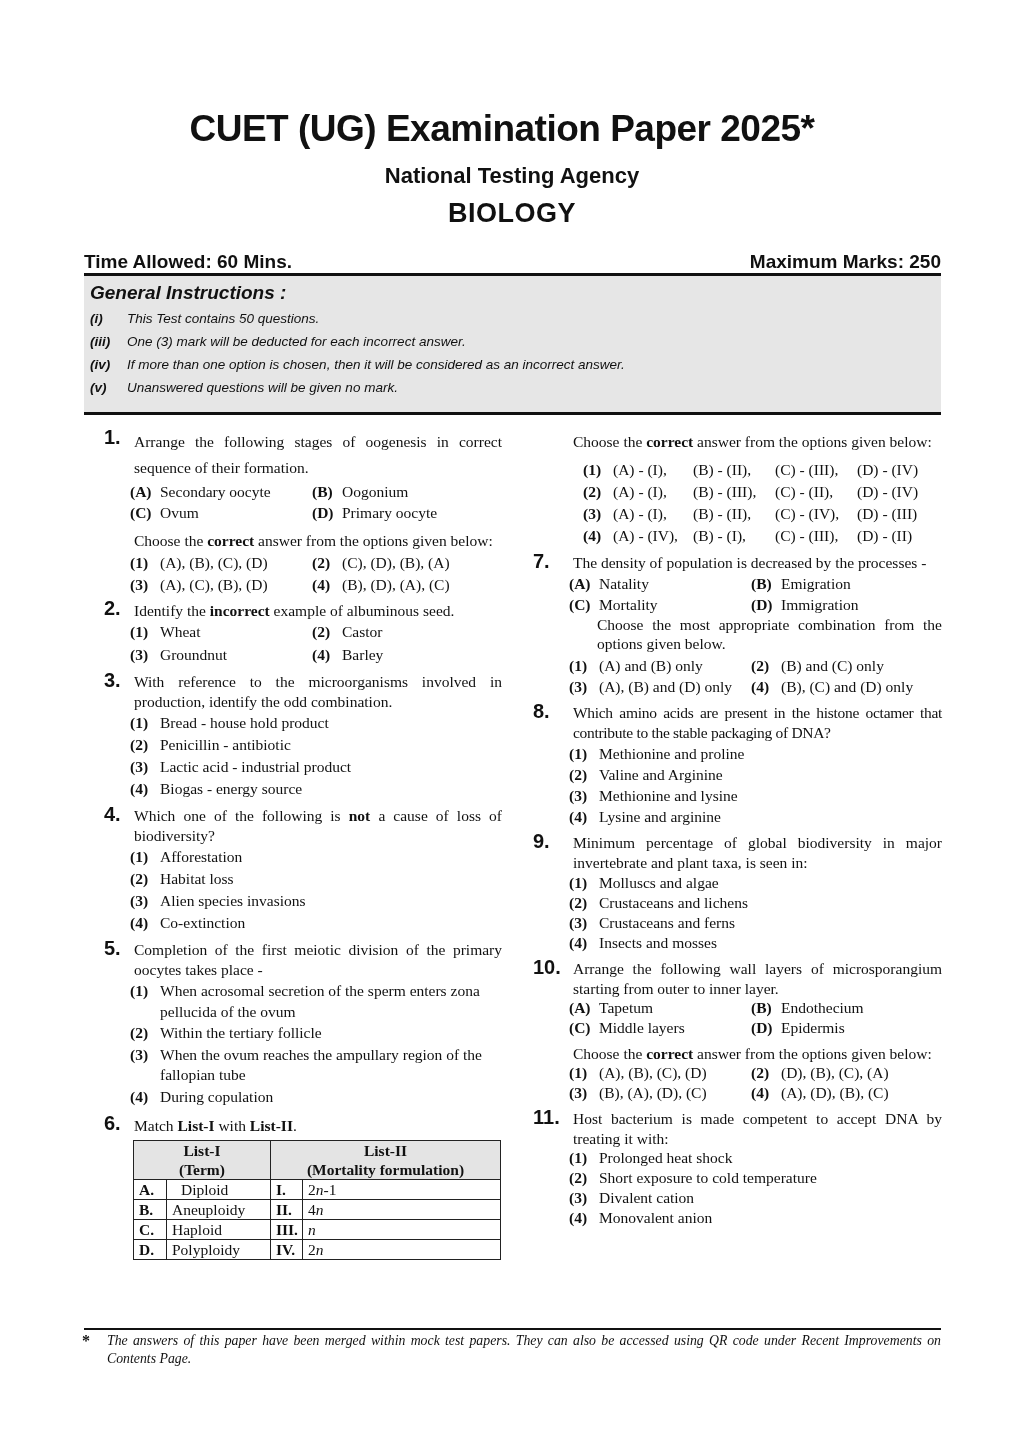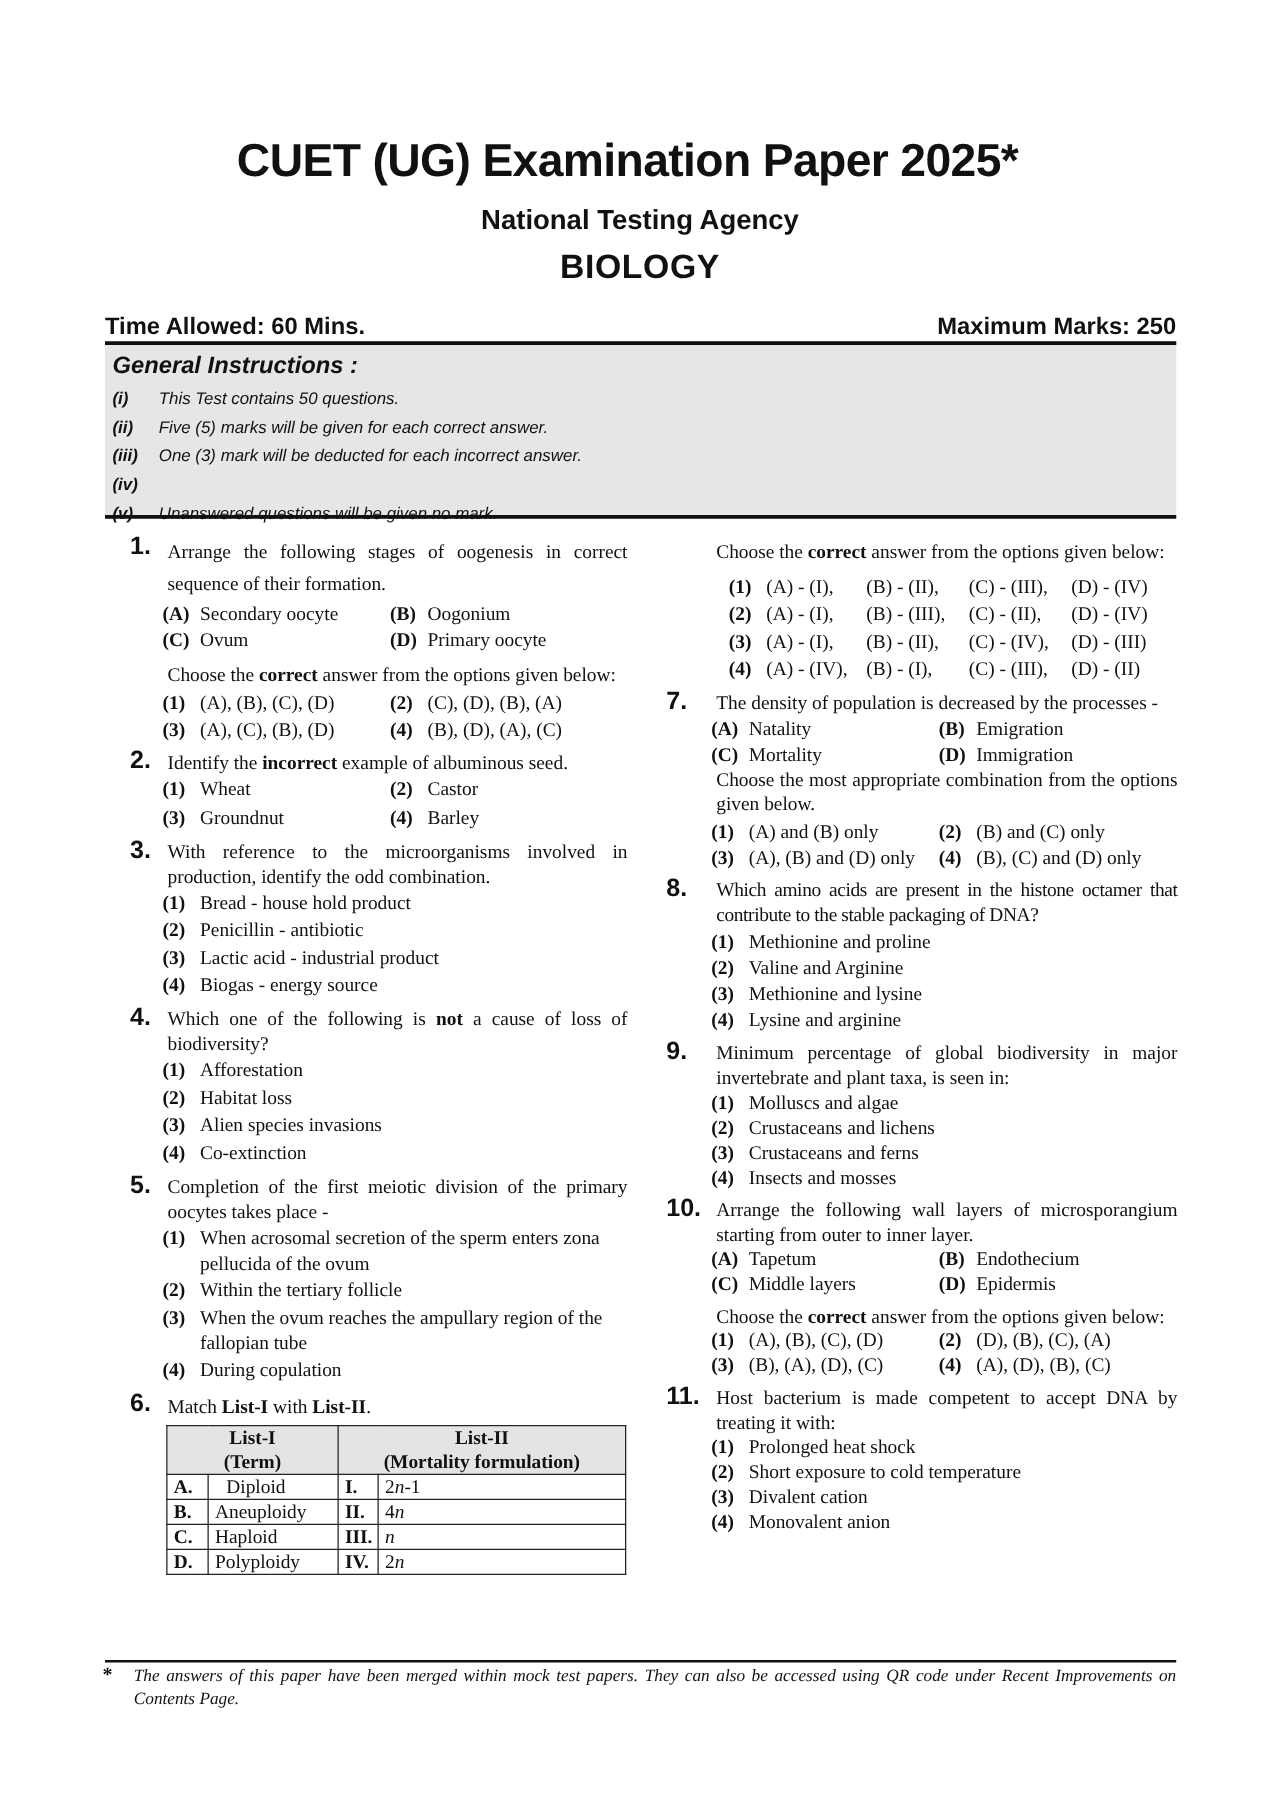--- a/index.html
+++ b/index.html
@@ -64,29 +64,26 @@
   <span>Maximum Marks: 250</span>
 </div>
 
 <div class="instr">
   <h2>General Instructions :</h2>
   <div class="row">
       <span class="num">(i)</span>
       <span>This Test contains 50 questions.</span>
     </div>
   <div class="row">
-      <span class="num">(ii)</span>
-      <span>Five (5) marks will be given for each correct answer.</span>
-    </div>
-  <div class="row">
       <span class="num">(iii)</span>
       <span>One (3) mark will be deducted for each incorrect answer.</span>
     </div>
   <div class="row">
       <span class="num">(iv)</span>
+      <span>If more than one option is chosen, then it will be considered as an incorrect answer.</span>
     </div>
   <div class="row">
       <span class="num">(v)</span>
       <span>Unanswered questions will be given no mark.</span>
     </div>
 </div>
 
 <div class="col left">
 
   <div class="q" style="margin-top:4px;">
@@ -303,21 +300,21 @@
         </div>
       <div class="opt">
           <span class="lab">(C)</span>
           <span>Mortality</span>
         </div>
       <div class="opt">
           <span class="lab">(D)</span>
           <span>Immigration</span>
         </div>
     </div>
-    <div class="stem" style="line-height:19px;">Choose the most appropriate combination from the options given below.</div>
+    <div class="stem" style="line-height:19px;margin-left:24px;">Choose the most appropriate combination from the options given below.</div>
     <div class="opt2" style="margin-top:2px;">
       <div class="opt">
           <span class="lab">(1)</span>
           <span>(A) and (B) only</span>
         </div>
       <div class="opt">
           <span class="lab">(2)</span>
           <span>(B) and (C) only</span>
         </div>
       <div class="opt">

